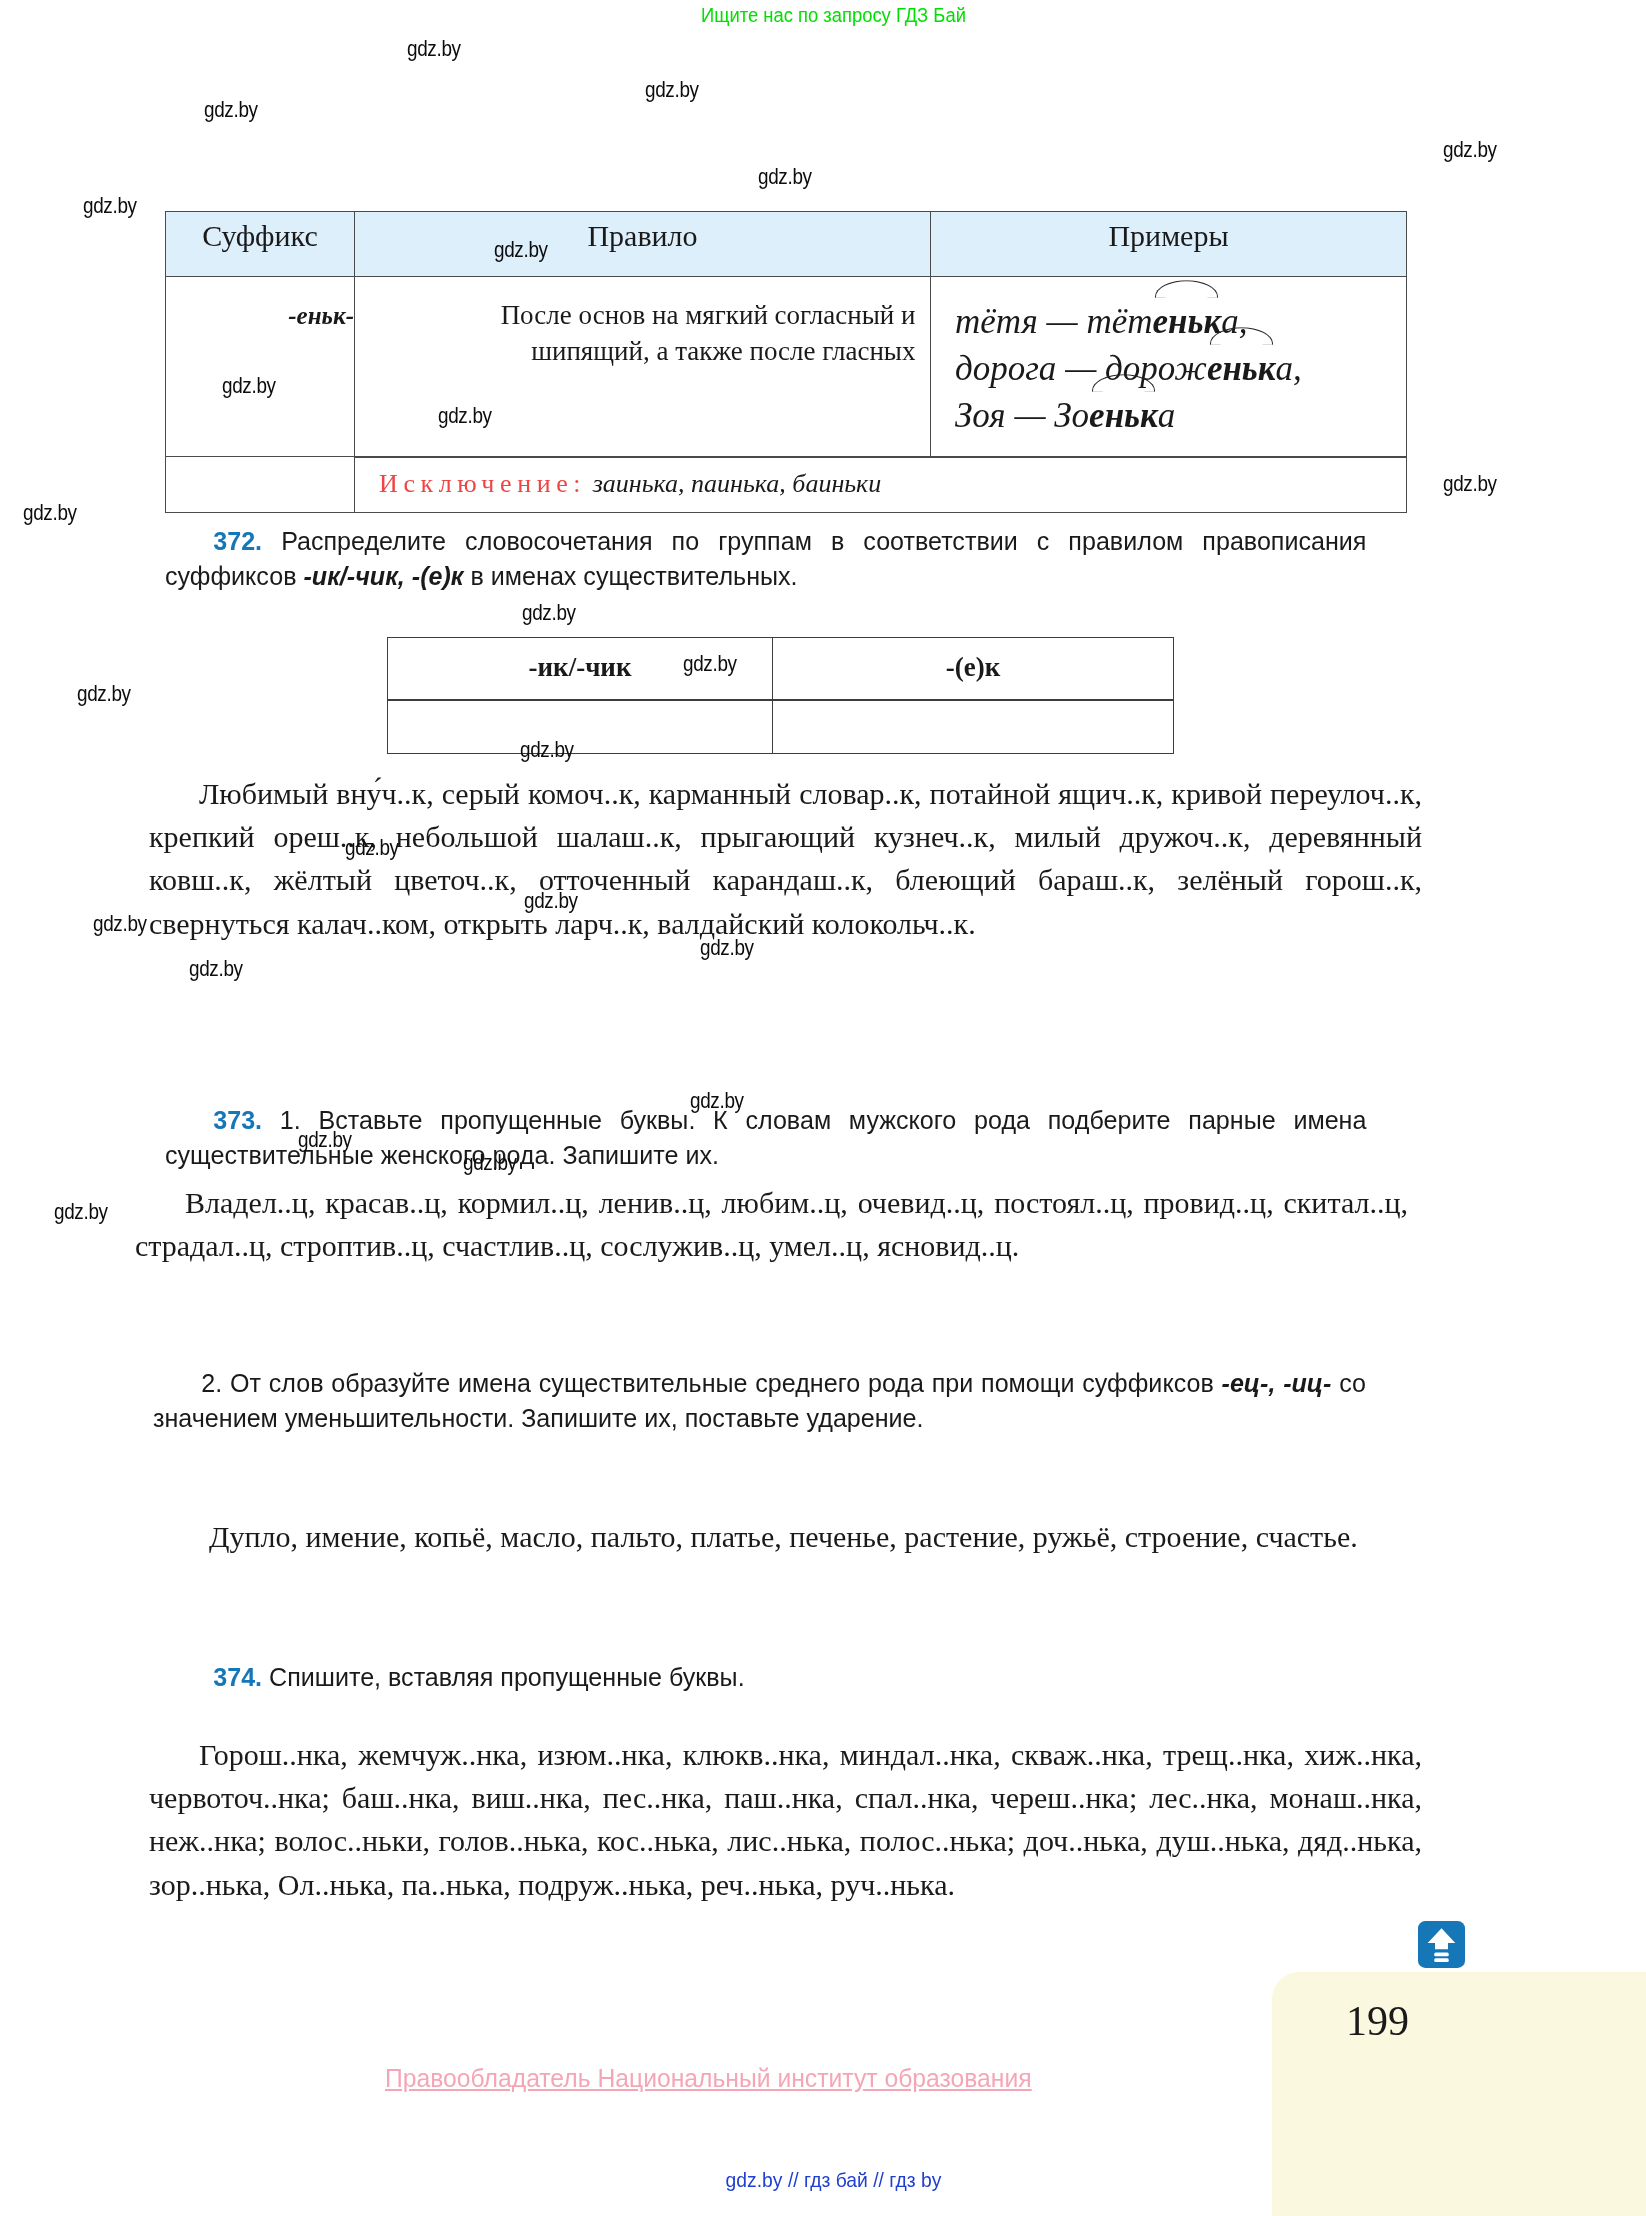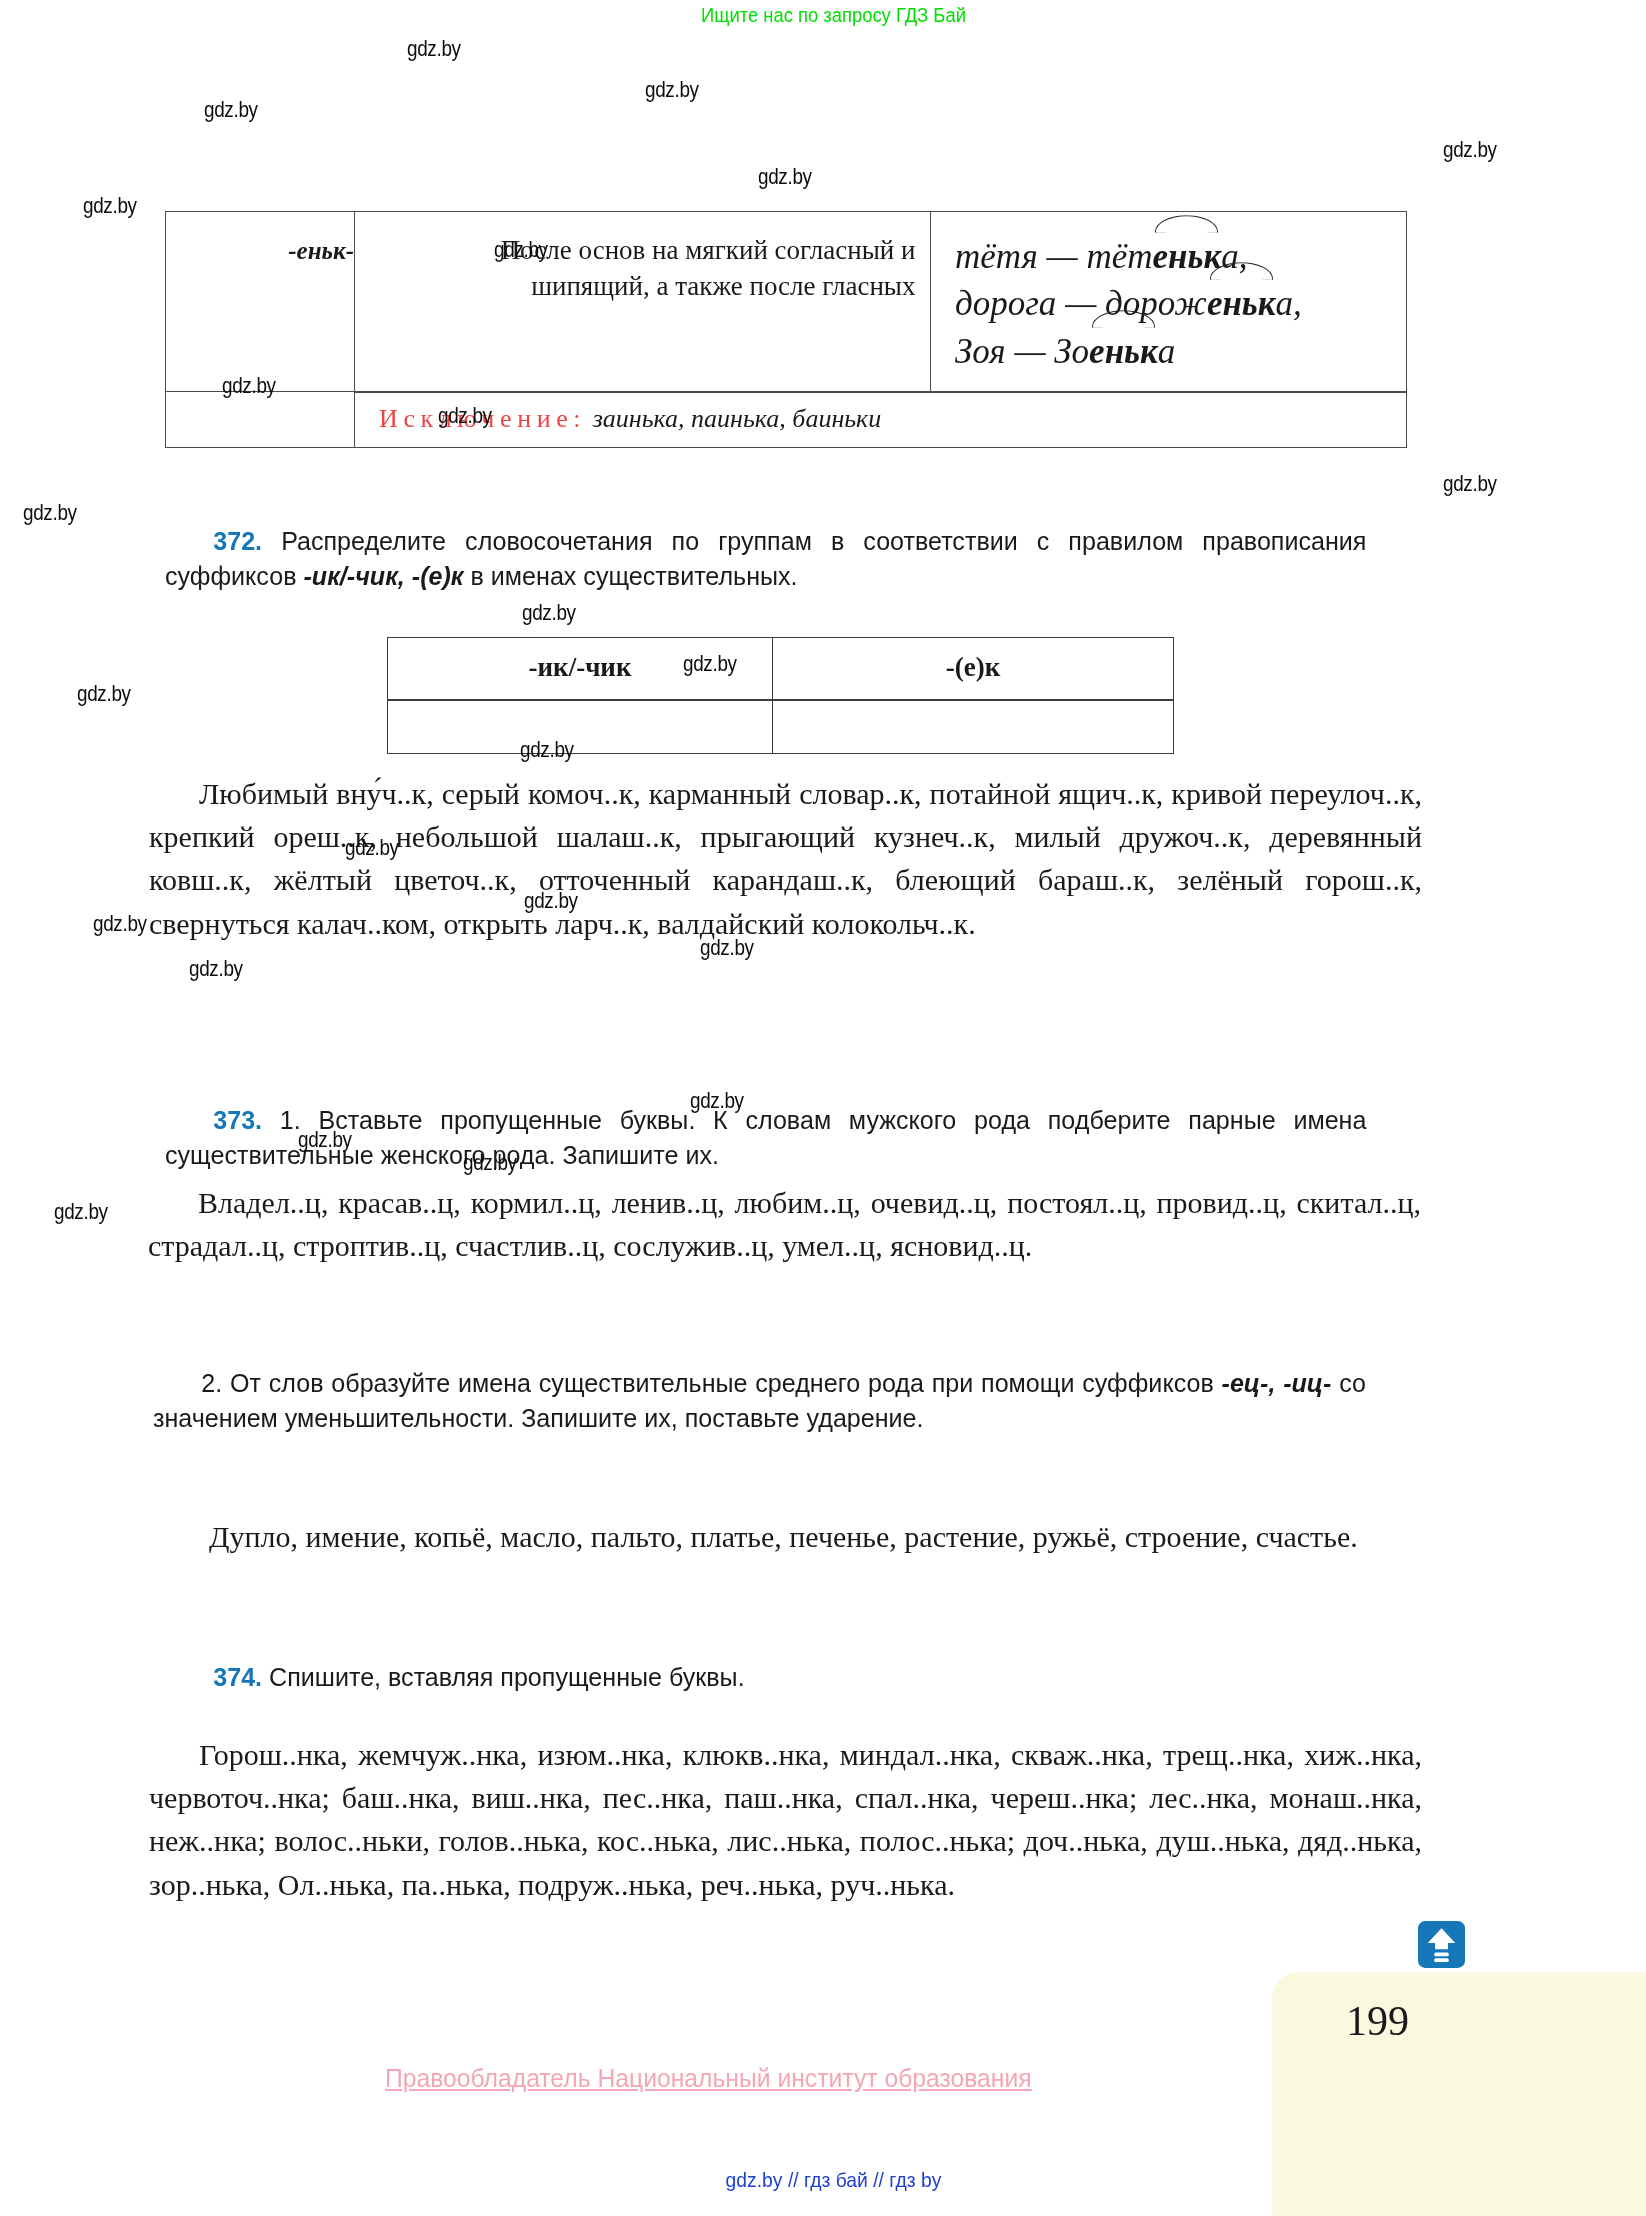--- a/index.html
+++ b/index.html
@@ -240,20 +240,25 @@
 
   <div class="banner">Ищите нас по запросу ГДЗ Бай</div>
 
   <table class="rule-table">
     <colgroup>
       <col class="col-suffix">
         <col class="col-rule">
         <col class="col-ex">
     </colgroup>
     <tbody>
+        <tr>
+      <th class="hdr">Суффикс</th>
+      <th class="hdr">Правило</th>
+      <th class="hdr">Примеры</th>
+    </tr>
     <tr>
       <td class="cell-suffix">-еньк-</td>
       <td class="cell-rule">После основ на мягкий соглас­ный и шипящий, а также после гласных</td>
       <td class="cell-ex">
         <div>
           <span>тётя</span>
           <span>—</span>
           <span>тёт</span><span class="roof">еньк</span><span>а,</span>
         </div>
         <div>
@@ -300,21 +305,21 @@
   </tbody>
     </table>
 
   <div class="block serif-body" style="left:149px; top:772px; width:1273px;">Любимый вну́ч..к, серый комоч..к, карманный словар..к, потайной ящич..к, кривой переулоч..к, крепкий ореш..к, небольшой шалаш..к, прыгающий кузнеч..к, милый дружоч..к, деревянный ковш..к, жёлтый цветоч..к, отточенный карандаш..к, блеющий бараш..к, зелёный горош..к, свернуться калач..ком, открыть ларч..к, валдайский колокольч..к.</div>
 
   <div class="block task" style="left:165px; top:1103px; width:1245px;">
     <span class="ex-num">373.</span>
     <span>1. Вставьте пропущенные буквы. К словам мужского рода подберите парные имена существительные женского рода. Запишите их.</span>
   </div>
 
-  <div class="block serif-body" style="left:148px; top:1181px; width:1273px;">Владел..ц, красав..ц, кормил..ц, ленив..ц, любим..ц, очевид..ц, постоял..ц, провид..ц, скитал..ц, страдал..ц, строптив..ц, счастлив..ц, сослужив..ц, умел..ц, ясновид..ц.</div>
+  <div class="block serif-body" style="left:135px; top:1181px; width:1273px;">Владел..ц, красав..ц, кормил..ц, ленив..ц, любим..ц, очевид..ц, постоял..ц, провид..ц, скитал..ц, страдал..ц, строптив..ц, счастлив..ц, сослужив..ц, умел..ц, ясновид..ц.</div>
 
   <div class="block task" style="left:153px; top:1366px; width:1257px;">
     <span>2. От слов образуйте имена существительные среднего рода при помощи суффиксов </span><b>-ец-, -иц-</b><span> со значением уменьшительности. Запишите их, поставьте ударение.</span>
   </div>
 
   <div class="block serif-body" style="left:159px; top:1515px; width:1273px;">Дупло, имение, копьё, масло, пальто, платье, печенье, растение, ружьё, строение, счастье.</div>
 
   <div class="block task" style="left:165px; top:1660px; width:1245px;">
     <span class="ex-num">374.</span>
     <span>Спишите, вставляя пропущенные буквы.</span>

